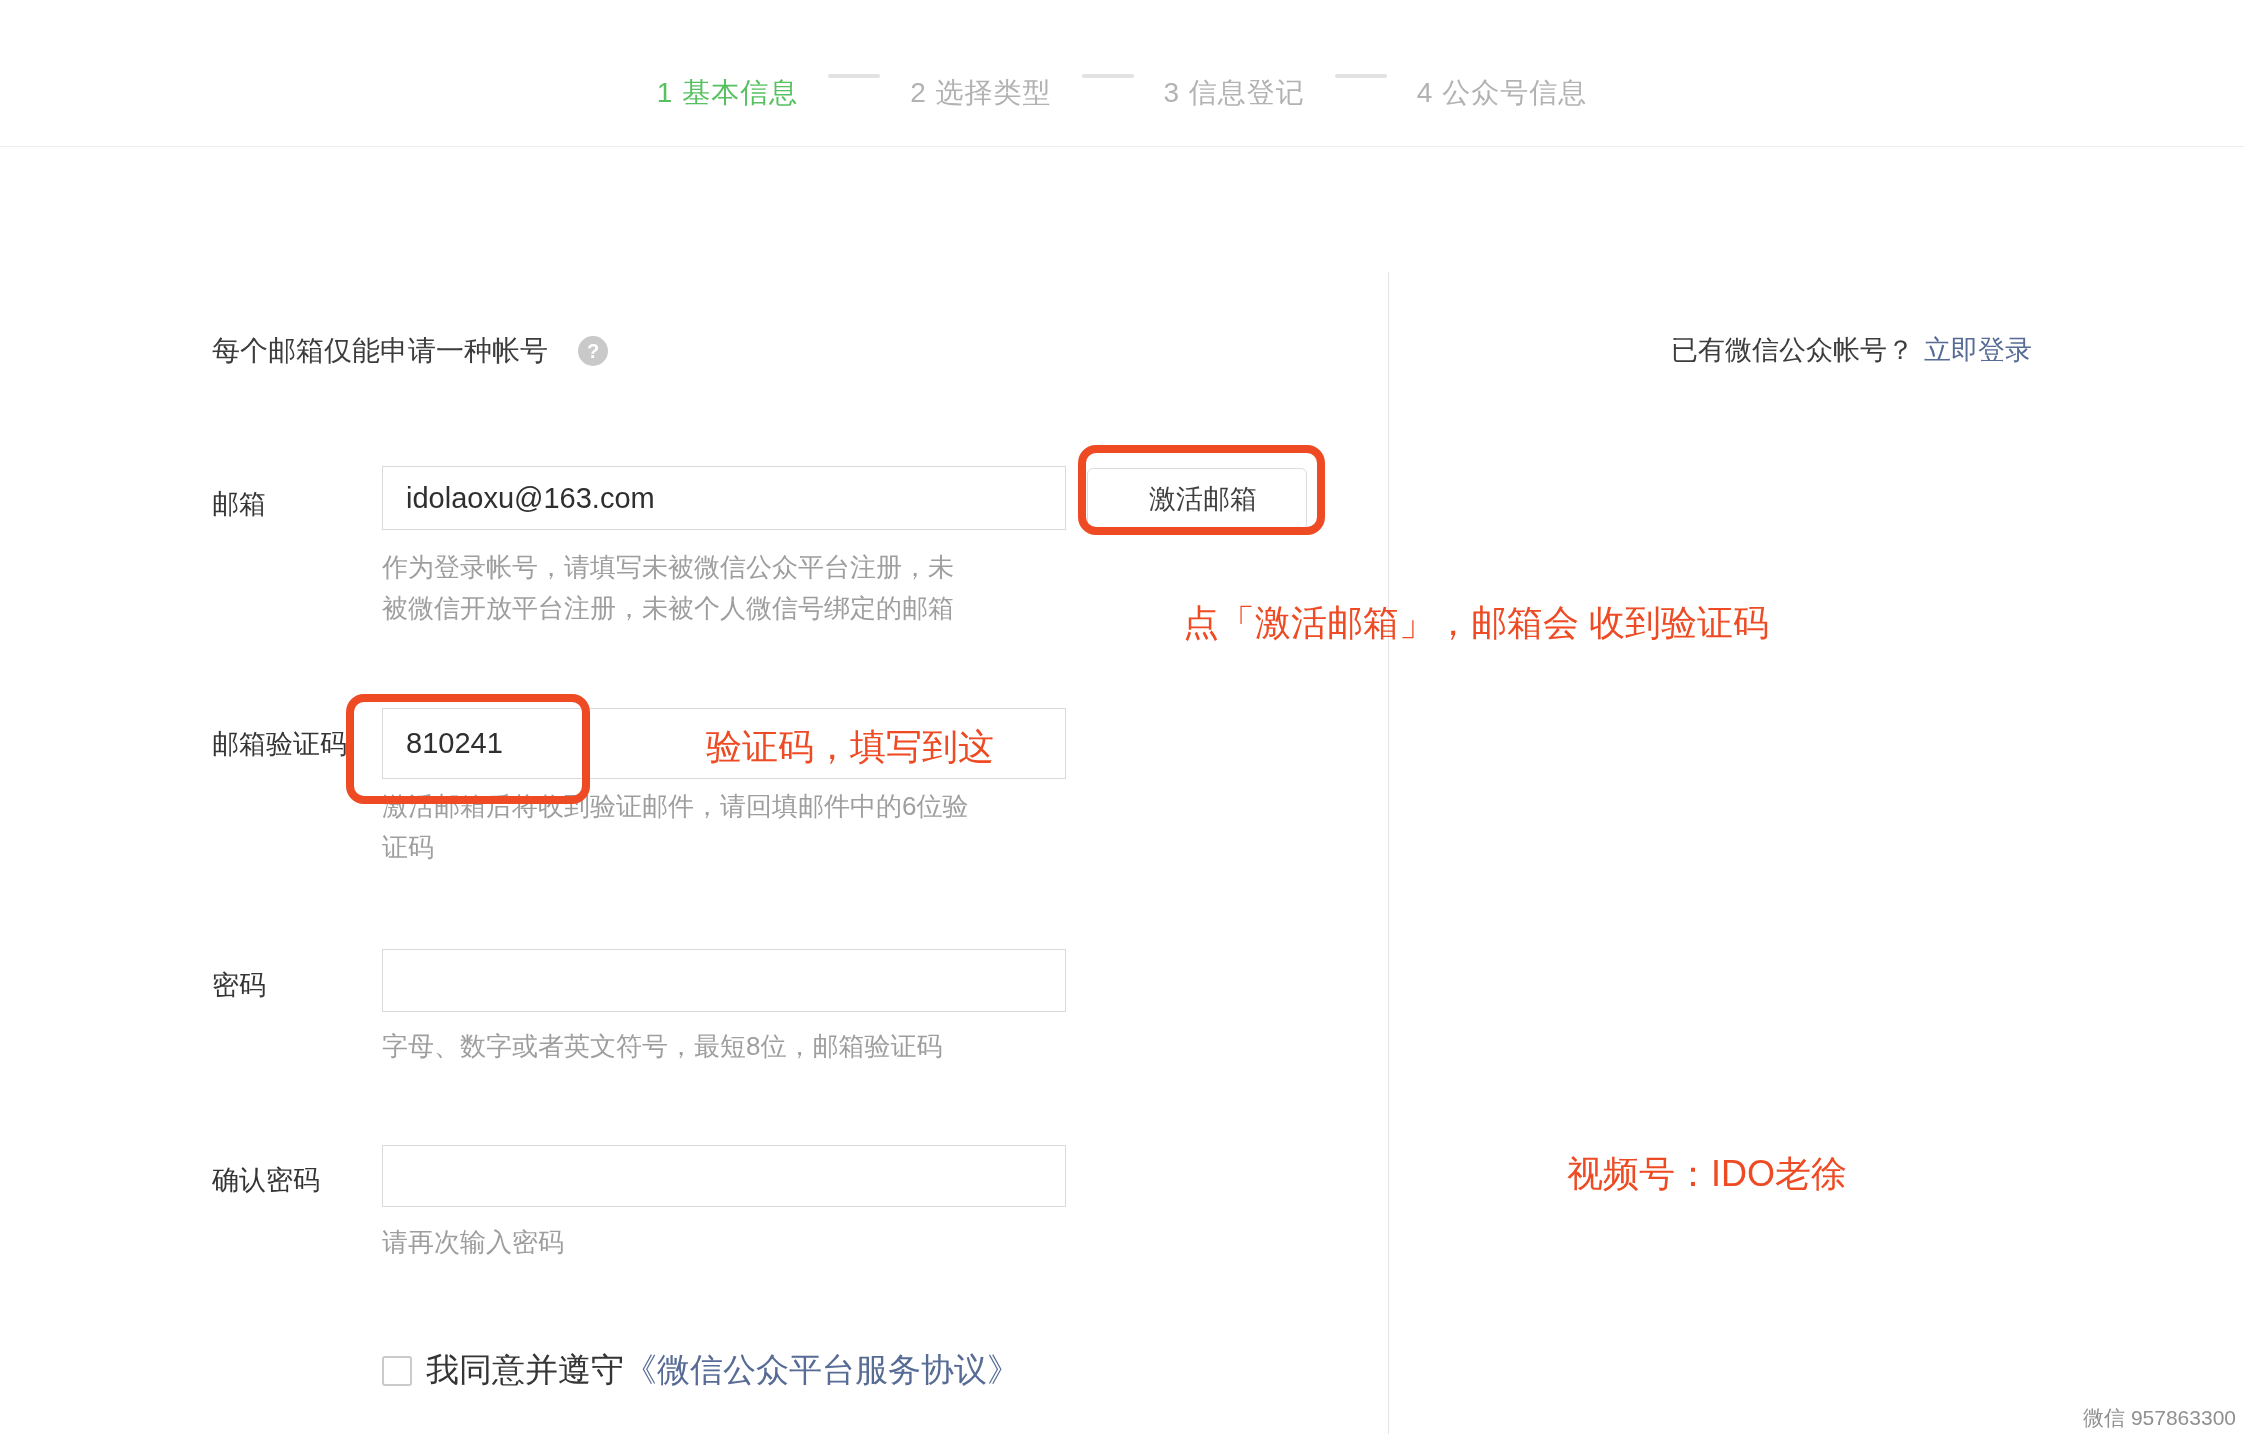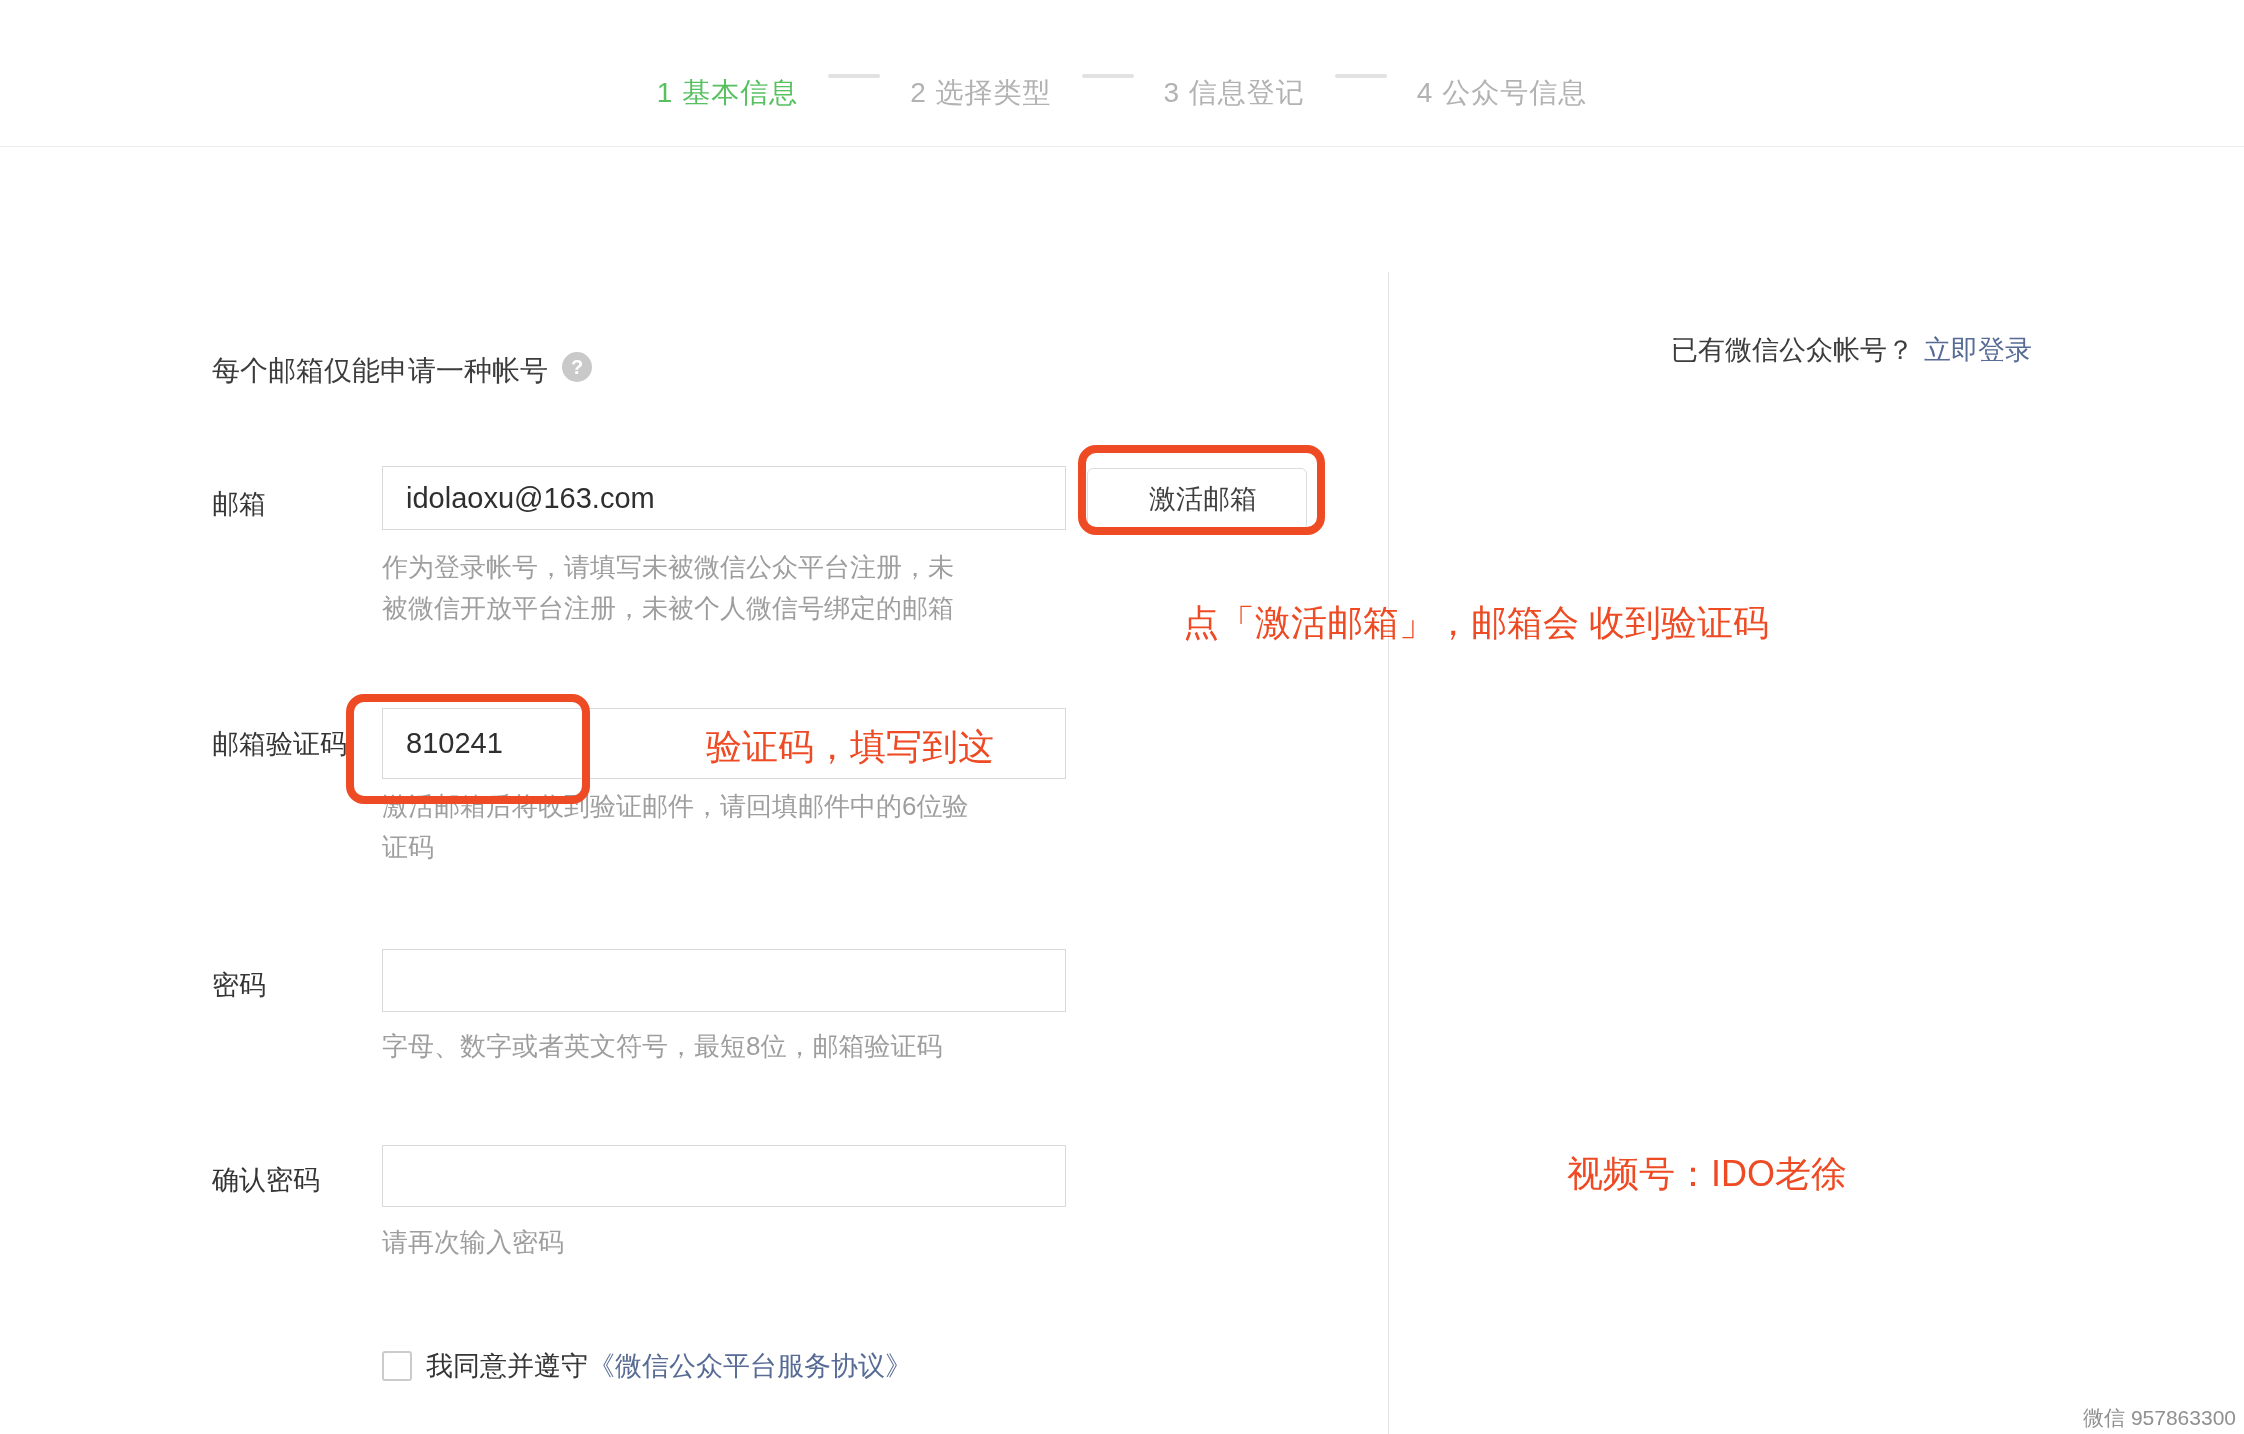--- a/index.html
+++ b/index.html
@@ -14,21 +14,21 @@
   .header{position:absolute;left:0;top:0;width:2244px;height:146px;border-bottom:1px solid #ececec;background:#fff;}
   .steps{position:absolute;left:0;top:74px;width:2244px;display:flex;justify-content:center;}
   .step{font-size:28px;color:#b2b2b2;letter-spacing:1px;white-space:nowrap;}
   .step.active{color:#57c161;}
   .step-sep{width:52px;height:4px;background:#e2e2e2;border-radius:2px;margin:0 30px;}
 
   
   .v-divider{position:absolute;left:1388px;top:272px;width:1px;height:1162px;background:#e4e4e4;}
 
   
-  .intro{position:absolute;left:212px;top:352px;font-size:28px;color:#3c3c3c;display:flex;}
+  .intro{position:absolute;left:212px;top:332px;font-size:28px;color:#3c3c3c;display:flex;align-items:center;gap:16px;}
   .help-icon{display:inline-block;width:30px;height:30px;margin-left:14px;border-radius:50%;
     background:#c9c9c9;color:#fff;font-size:20px;font-weight:bold;text-align:center;line-height:30px;}
 
   .login-row{position:absolute;top:332px;right:212px;font-size:27px;color:#3c3c3c;white-space:nowrap;}
   .login-row a{color:#576b95;text-decoration:none;margin-left:10px;}
 
   
   .form-label{position:absolute;left:212px;font-size:27px;color:#353535;white-space:nowrap;}
   .tb{position:absolute;left:382px;width:684px;background:#fff;border:1px solid #d9d9d9;
     box-sizing:border-box;font-family:"Liberation Sans","DejaVu Sans",sans-serif;
@@ -44,21 +44,21 @@
   .red-box.b1{left:1078px;top:445px;width:247px;height:90px;}
   .red-box.b2{left:346px;top:694px;width:244px;height:110px;}
   .red-note{position:absolute;color:#ee4a23;font-size:36px;white-space:nowrap;}
   .note-activate{left:1183px;top:588px;margin-top:11px;}
   .note-code{left:706px;top:723px;}
   .note-channel{left:1567px;top:1150px;}
 
   
   .agree-row{position:absolute;left:382px;top:1348px;display:flex;align-items:center;}
   .checkbox{width:30px;height:30px;border:2px solid #cbcbcb;border-radius:3px;background:#fff;box-sizing:border-box;}
-  .agree-text{margin-left:14px;font-size:27px;color:#353535;white-space:nowrap;}
+  .agree-text{margin-left:14px;font-size:33px;color:#353535;white-space:nowrap;}
   .agree-text a{color:#576b95;text-decoration:none;}
 
   
   .watermark{position:absolute;right:8px;top:1404px;font-size:21px;color:#909090;white-space:nowrap;}
 </style>
 </head>
 <body>
 
 <div class="stage">
 

